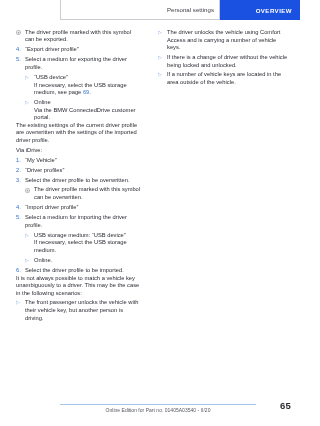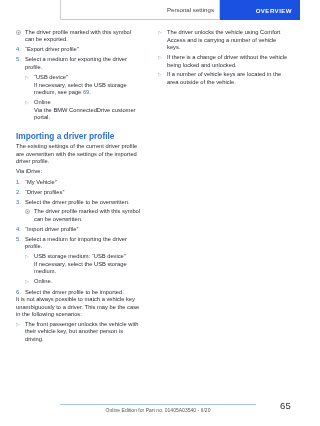--- a/index.html
+++ b/index.html
@@ -158,21 +158,21 @@
     text-align:center;
     font-size:5.0px;
     color:#55585e;
     letter-spacing:0.02px;
     white-space:nowrap;
   }
   .page-num{
     position:absolute;
     right:9px; top:8px;
     font-size:9.5px;
-    font-weight:normal;
+    font-weight:bold;
     color:#2b2e34;
     letter-spacing:0.2px;
   }
 </style>
 </head>
 <body>
 
 <div class="page">
 
   <div class="header">
@@ -226,21 +226,20 @@
       <div class="para sub" style="padding-left:18px;">
         <span>If necessary, select the USB storage medium, see page </span><span class="xref">69</span><span>.</span>
       </div>
 
       <div class="bullet nested">
         <span class="tri">▷</span>
         <span class="body">Online</span>
       </div>
       <div class="para sub" style="padding-left:18px;">Via the BMW ConnectedDrive customer portal.</div>
 
-      <h2 class="heading">Importing a driver profile</h2>
       <div class="para">The existing settings of the current driver profile are overwritten with the settings of the imported driver profile.</div>
       <div class="para gap-s">Via iDrive:</div>
 
       <div class="step">
         <span class="num">1.</span>
         <span class="body">“My Vehicle”</span>
       </div>
       <div class="step">
         <span class="num">2.</span>
         <span class="body">“Driver profiles”</span>

